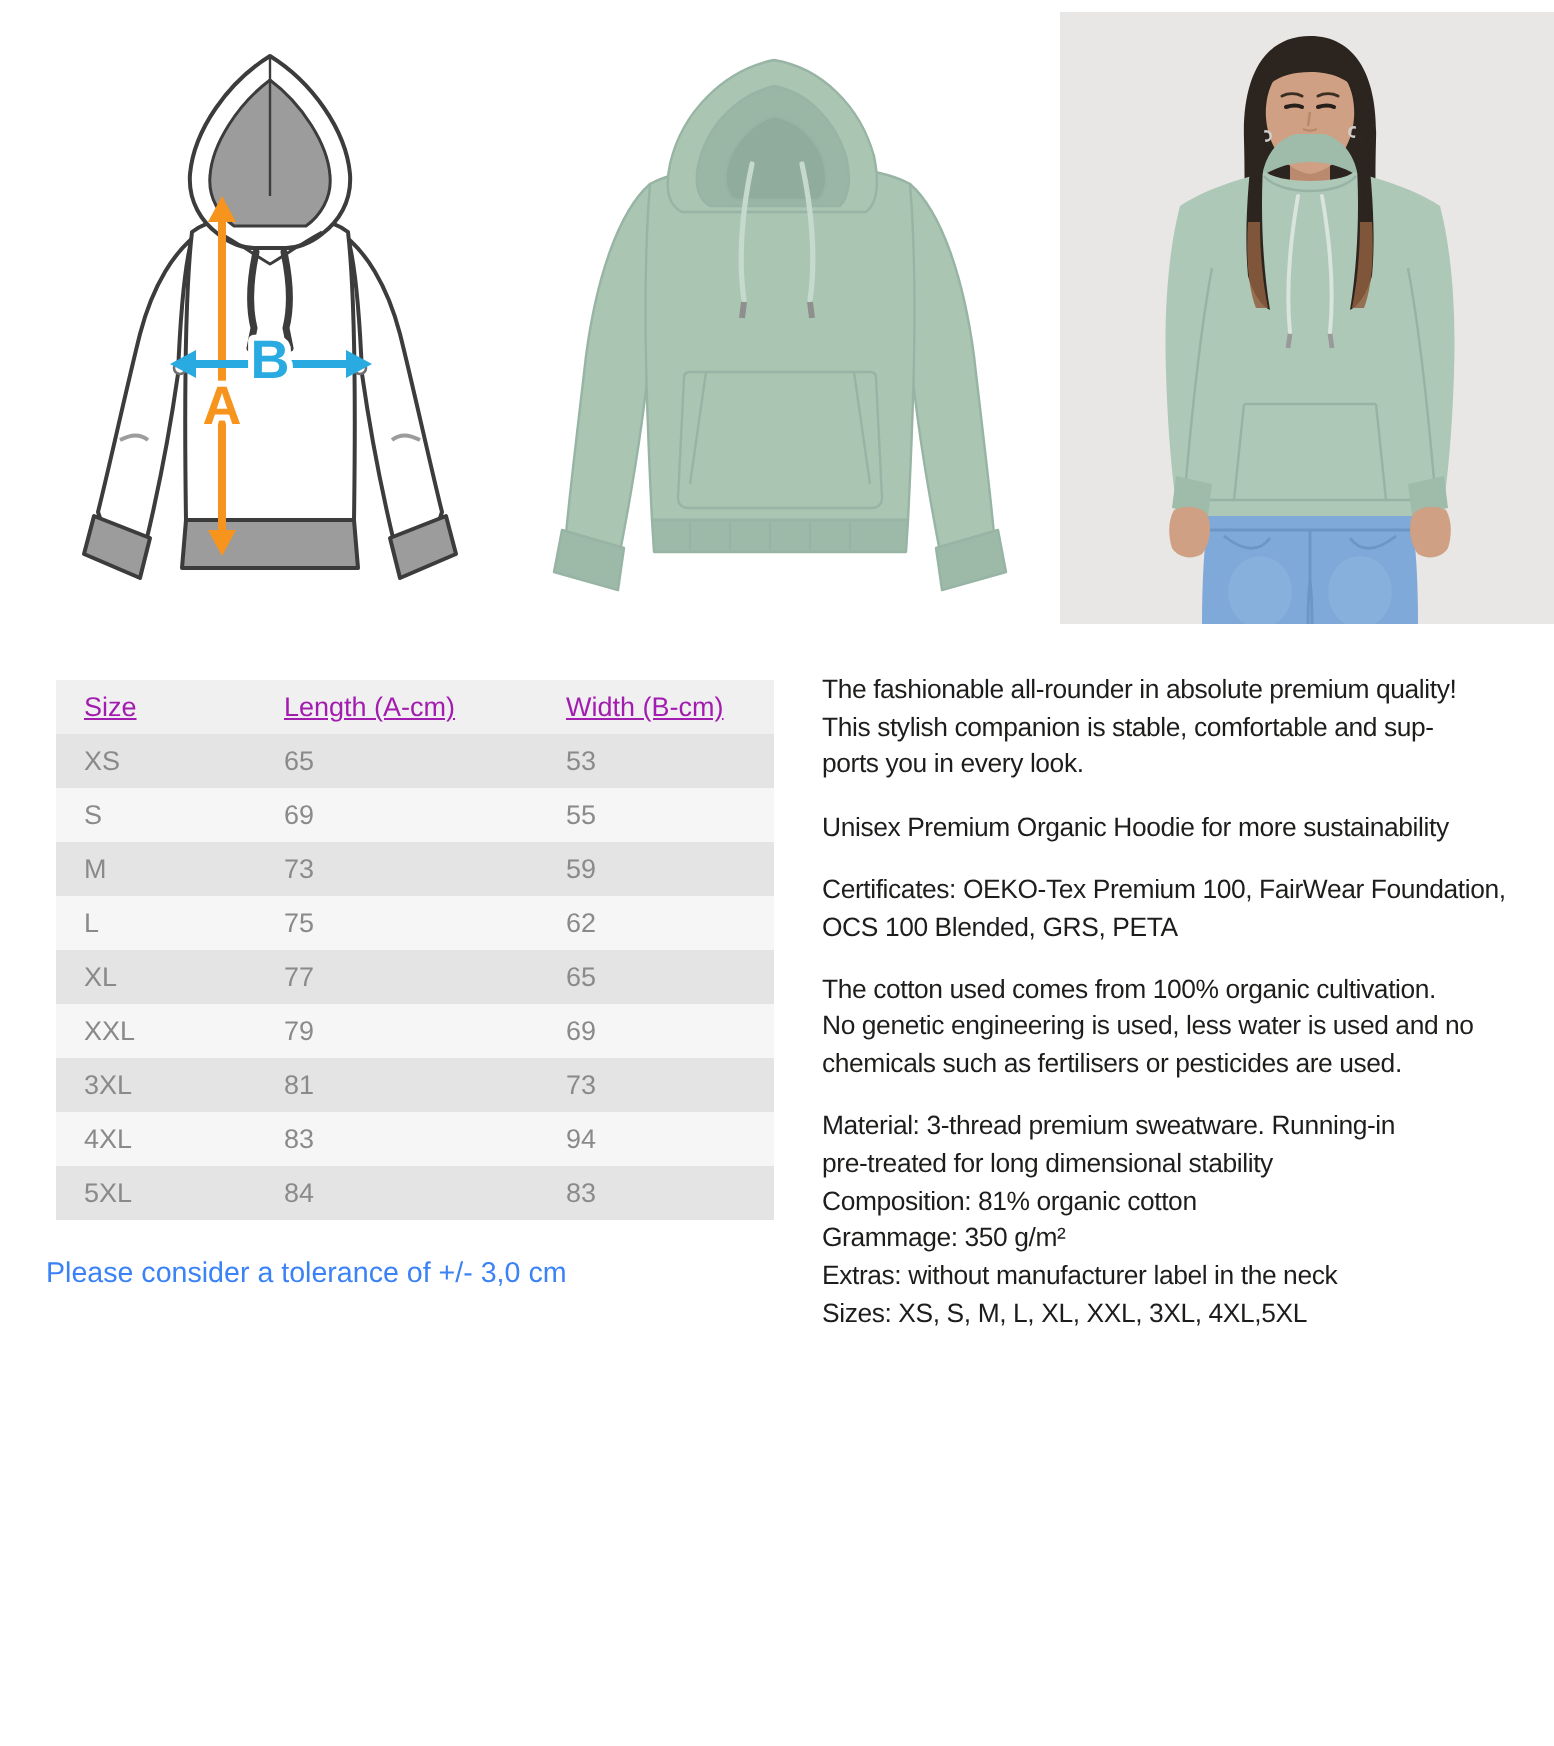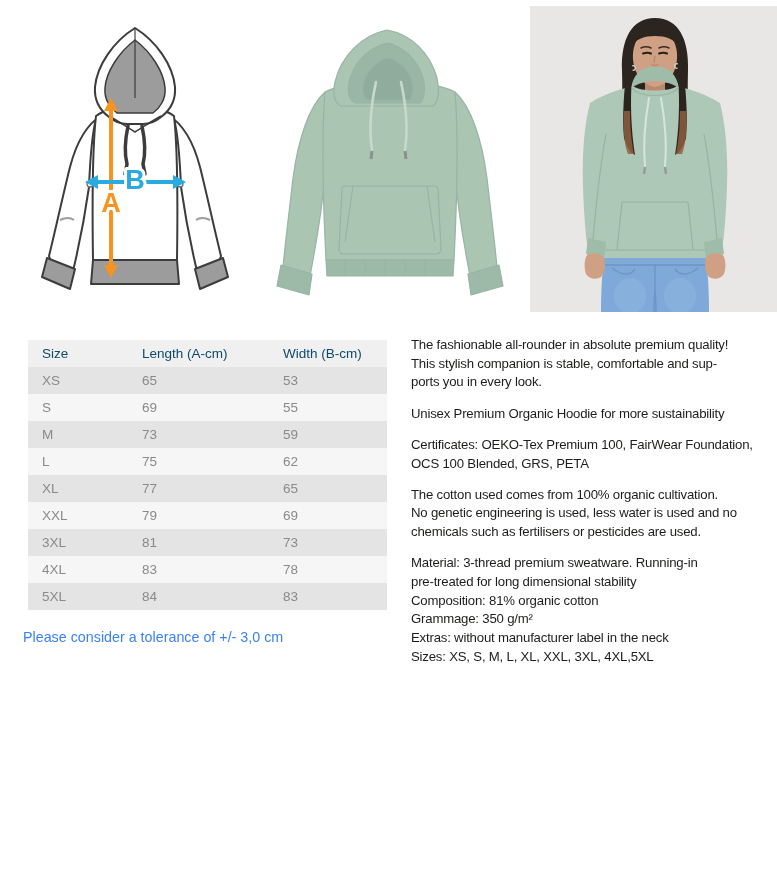--- a/index.html
+++ b/index.html
@@ -7,21 +7,21 @@
         font-family:"Liberation Sans",sans-serif;overflow:hidden;}
 
   
   .img-abs{position:absolute;}
 
   
   table.size-table{position:absolute;left:28px;top:340px;width:359px;
         border-collapse:collapse;table-layout:fixed;}
   .size-table th,.size-table td{height:27px;padding:0;text-align:left;
         font-size:13.5px;font-weight:400;vertical-align:middle;}
-  .size-table th{background:#f0f0f0;color:#0c4a6e;}
+  .size-table th{background:#f0f0f0;color:#a21caf;text-decoration:underline;}
   .size-table td{color:#8a8a8a;}
   .size-table tbody tr:nth-child(odd){background:#e4e4e4;}
   .size-table tbody tr:nth-child(even){background:#f6f6f6;}
   .size-table th:first-child,.size-table td:first-child{padding-left:14px;}
 
   .tolerance{position:absolute;left:23px;top:629px;font-size:14.3px;
         color:#3b82f6;white-space:nowrap;}
 
   
   .description{position:absolute;left:411px;top:336px;width:345px;color:#1d1d1b;}
@@ -242,21 +242,21 @@
           <td>69</td>
         </tr>
         <tr>
           <td>3XL</td>
           <td>81</td>
           <td>73</td>
         </tr>
         <tr>
           <td>4XL</td>
           <td>83</td>
-          <td>78</td>
+          <td>94</td>
         </tr>
         <tr>
           <td>5XL</td>
           <td>84</td>
           <td>83</td>
         </tr>
       </tbody>
   </table>
 
   <div class="tolerance">Please consider a tolerance of +/- 3,0 cm</div>

